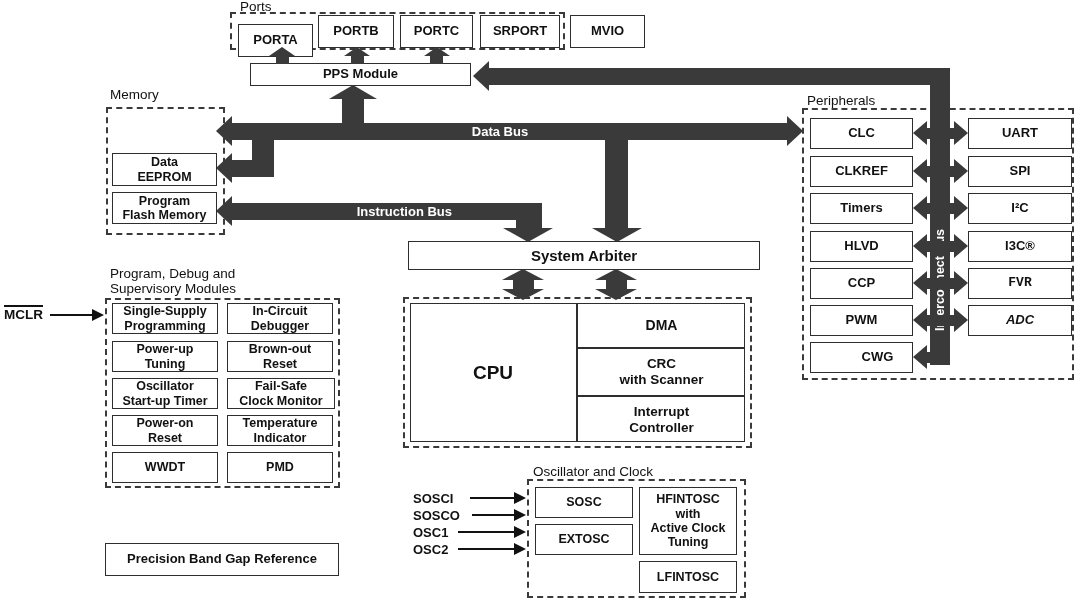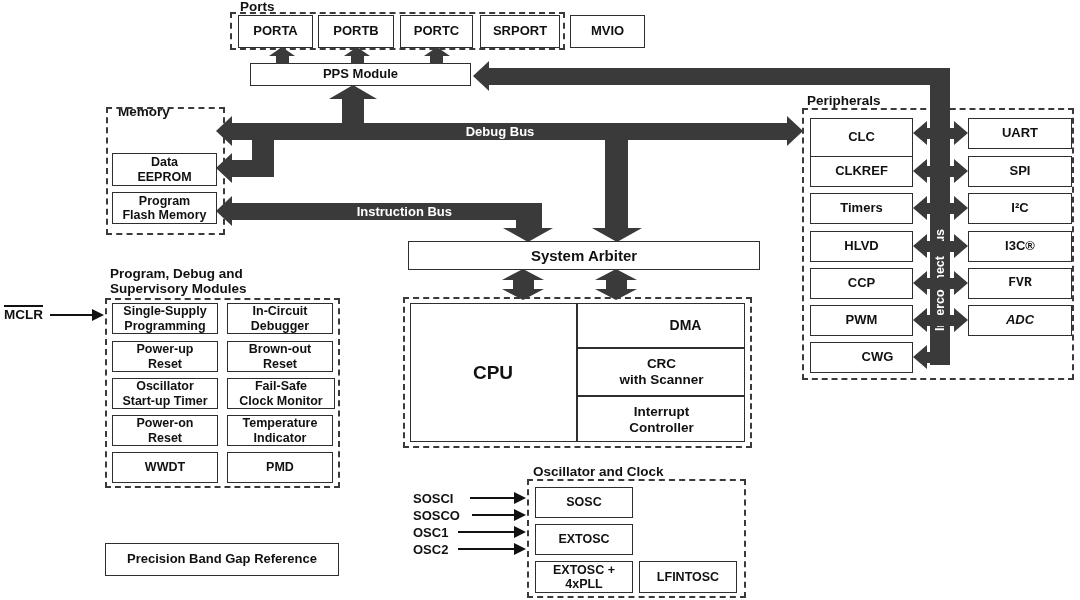--- a/index.html
+++ b/index.html
@@ -2,21 +2,21 @@
 <html><head>
 <meta charset="utf-8">
 <style>
   html,body{margin:0;padding:0;background:#fff;}
   #canvas{position:relative;width:1080px;height:600px;background:#ffffff;overflow:hidden;
           font-family:"Liberation Sans",sans-serif;color:#111;}
   .bx{position:absolute;background:#fff;border:1.5px solid #2e2e2e;display:flex;align-items:center;
       justify-content:center;text-align:center;font-weight:bold;font-size:12.5px;line-height:1.15;
       white-space:pre-line;box-sizing:border-box;}
   .dsh{position:absolute;border:2px dashed #3a3a3a;box-sizing:border-box;background:transparent;}
-  .t{position:absolute;font-weight:bold;font-size:13.5px;white-space:pre-line;line-height:1.12;}
+  .t{position:absolute;font-weight:normal;font-size:13.5px;white-space:pre-line;line-height:1.12;}
   .tb{position:absolute;background:#3a3a3a;}
   .buslbl{position:absolute;color:#fff;font-weight:bold;font-size:13px;text-align:center;}
   .tri{position:absolute;width:0;height:0;}
   .pl16{border-top:15px solid transparent;border-bottom:15px solid transparent;border-right:16px solid #3a3a3a;}
   .pr16{border-top:15px solid transparent;border-bottom:15px solid transparent;border-left:16px solid #3a3a3a;}
   .pd14{border-left:25px solid transparent;border-right:25px solid transparent;border-top:14px solid #3a3a3a;}
   .pu14{border-left:24px solid transparent;border-right:24px solid transparent;border-bottom:14px solid #3a3a3a;}
   .pu9{border-left:13px solid transparent;border-right:13px solid transparent;border-bottom:9px solid #3a3a3a;}
   .pu11{border-left:21px solid transparent;border-right:21px solid transparent;border-bottom:11px solid #3a3a3a;}
   .pd11{border-left:21px solid transparent;border-right:21px solid transparent;border-top:11px solid #3a3a3a;}
@@ -30,21 +30,21 @@
         font-weight:bold;white-space:pre-line;line-height:1.15;}
   .mclr{text-decoration:overline;text-decoration-thickness:1.5px;}
 </style>
 </head>
 <body>
 
 <div id="canvas">
 
   <div class="t" style="left:240px;top:-1px;">Ports</div>
   <div class="dsh" style="left:230px;top:12px;width:335px;height:38px;"></div>
-  <div class="bx" style="left:238px;top:15px;width:75px;height:33px;font-size:13px;">PORTA</div>
+  <div class="bx" style="left:238px;top:24px;width:75px;height:33px;font-size:13px;">PORTA</div>
   <div class="bx" style="left:318px;top:15px;width:76px;height:33px;font-size:13px;">PORTB</div>
   <div class="bx" style="left:400px;top:15px;width:73px;height:33px;font-size:13px;">PORTC</div>
   <div class="bx" style="left:480px;top:15px;width:80px;height:33px;font-size:13px;">SRPORT</div>
   <div class="bx" style="left:570px;top:15px;width:75px;height:33px;font-size:13px;">MVIO</div>
   <div class="bx" style="left:250px;top:63px;width:221px;height:23px;font-size:13px;">PPS Module</div>
 
   <div class="tri pu9" style="left:269px;top:47px;"></div>
   <div class="tb" style="left:276px;top:55px;width:13px;height:9px;"></div>
   <div class="tri pu9" style="left:344px;top:47px;"></div>
   <div class="tb" style="left:351px;top:55px;width:13px;height:9px;"></div>
@@ -52,39 +52,39 @@
   <div class="tb" style="left:430px;top:55px;width:13px;height:9px;"></div>
 
   <div class="tri pl16" style="left:473px;top:61px;"></div>
   <div class="tb" style="left:489px;top:68px;width:461px;height:17px;"></div>
   <div class="tb" style="left:930px;top:68px;width:20px;height:297px;"></div>
   <div class="buslbl" style="left:870px;top:270px;width:140px;height:20px;line-height:20px;font-size:12.5px;transform:rotate(-90deg);">Interconnect Bus</div>
 
   <div class="tri pl16" style="left:216px;top:116px;"></div>
   <div class="tb" style="left:230px;top:123px;width:557px;height:17px;"></div>
   <div class="tri pr16" style="left:787px;top:116px;"></div>
-  <div class="buslbl" style="left:440px;top:123px;width:120px;height:17px;line-height:17px;">Debug Bus</div>
+  <div class="buslbl" style="left:440px;top:123px;width:120px;height:17px;line-height:17px;">Data Bus</div>
 
   <div class="tb" style="left:252px;top:138px;width:22px;height:39px;"></div>
   <div class="tb" style="left:230px;top:160px;width:44px;height:17px;"></div>
   <div class="tri pl16" style="left:216px;top:153px;"></div>
 
   <div class="tri pu14" style="left:329px;top:85px;"></div>
   <div class="tb" style="left:342px;top:97px;width:22px;height:28px;"></div>
 
   <div class="tb" style="left:605px;top:136px;width:23px;height:94px;"></div>
   <div class="tri pd14" style="left:592px;top:228px;"></div>
 
   <div class="tri pl16" style="left:216px;top:196px;"></div>
   <div class="tb" style="left:230px;top:203px;width:312px;height:17px;"></div>
   <div class="buslbl" style="left:312px;top:203px;width:140px;height:17px;line-height:17px;text-align:right;">Instruction Bus</div>
   <div class="tb" style="left:516px;top:218px;width:26px;height:12px;"></div>
   <div class="tri pd14" style="left:503px;top:228px;"></div>
 
-  <div class="t" style="left:110px;top:104px;margin-left:8px;">Memory</div>
+  <div class="t" style="left:110px;top:87px;">Memory</div>
   <div class="dsh" style="left:106px;top:107px;width:119px;height:128px;"></div>
   <div class="bx" style="left:112px;top:153px;width:105px;height:33px;">Data
 EEPROM</div>
   <div class="bx" style="left:112px;top:192px;width:105px;height:32px;">Program
 Flash Memory</div>
 
   <div class="bx" style="left:408px;top:241px;width:352px;height:29px;font-size:15px;">System Arbiter</div>
 
   <div class="tri pu11" style="left:502px;top:269px;"></div>
   <div class="tb" style="left:513px;top:279px;width:21px;height:11px;"></div>
@@ -92,30 +92,30 @@
   <div class="tri pu11" style="left:595px;top:269px;"></div>
   <div class="tb" style="left:606px;top:279px;width:21px;height:11px;"></div>
   <div class="tri pd11" style="left:595px;top:289px;"></div>
 
   <div class="dsh" style="left:403px;top:297px;width:349px;height:151px;"></div>
   <div class="bx" style="left:410px;top:303px;width:335px;height:139px;"></div>
   <div class="vline" style="left:576px;top:303px;width:2px;height:139px;"></div>
   <div class="vline" style="left:577px;top:347px;width:168px;height:2px;"></div>
   <div class="vline" style="left:577px;top:395px;width:168px;height:2px;"></div>
   <div class="cell" style="left:410px;top:303px;width:166px;height:139px;font-size:19px;">CPU</div>
-  <div class="cell" style="left:578px;top:303px;width:167px;height:44px;font-size:14px;margin-left:24px;">DMA</div>
+  <div class="cell" style="left:578px;top:303px;width:167px;height:44px;font-size:14px;">DMA</div>
   <div class="cell" style="left:578px;top:349px;width:167px;height:46px;font-size:13.5px;">CRC
 with Scanner</div>
   <div class="cell" style="left:578px;top:397px;width:167px;height:45px;font-size:13.5px;">Interrupt
 Controller</div>
 
   <div class="t" style="left:807px;top:93px;">Peripherals</div>
   <div class="dsh" style="left:802px;top:108px;width:272px;height:272px;"></div>
 
-  <div class="bx" style="left:810px;top:118px;width:103px;height:39px;font-size:13px;">CLC</div>
+  <div class="bx" style="left:810px;top:118px;width:103px;height:31px;font-size:13px;">CLC</div>
   <div class="bx" style="left:810px;top:156px;width:103px;height:31px;font-size:13px;">CLKREF</div>
   <div class="bx" style="left:810px;top:193px;width:103px;height:31px;font-size:13px;">Timers</div>
   <div class="bx" style="left:810px;top:231px;width:103px;height:31px;font-size:13px;">HLVD</div>
   <div class="bx" style="left:810px;top:305px;width:103px;height:31px;font-size:13px;">PWM</div>
   <div class="bx" style="left:810px;top:268px;width:103px;height:31px;font-size:13px;">CCP</div>
   <div class="bx" style="left:810px;top:342px;width:103px;height:31px;font-size:13px;padding-left:32px;">CWG</div>
 
   <div class="bx" style="left:968px;top:118px;width:104px;height:31px;font-size:13px;">UART</div>
   <div class="bx" style="left:968px;top:156px;width:104px;height:31px;font-size:13px;">SPI</div>
   <div class="bx" style="left:968px;top:193px;width:104px;height:31px;font-size:13px;">I²C</div>
@@ -154,21 +154,21 @@
 Supervisory Modules</div>
   <div class="dsh" style="left:105px;top:298px;width:235px;height:190px;"></div>
 
   <div class="inlbl mclr" style="left:4px;top:307px;font-size:13.5px;">MCLR</div>
   <div class="thinline" style="left:50px;top:314px;width:44px;"></div>
   <div class="tri pthin" style="left:92px;top:309px;"></div>
 
   <div class="bx" style="left:112px;top:303px;width:106px;height:31px;">Single-Supply
 Programming</div>
   <div class="bx" style="left:112px;top:341px;width:106px;height:31px;">Power-up
-Reset</div>
+Tuning</div>
   <div class="bx" style="left:112px;top:378px;width:106px;height:31px;">Oscillator
 Start-up Timer</div>
   <div class="bx" style="left:112px;top:415px;width:106px;height:31px;">Power-on
 Reset</div>
   <div class="bx" style="left:112px;top:452px;width:106px;height:31px;">WWDT</div>
 
   <div class="bx" style="left:227px;top:303px;width:106px;height:31px;">In-Circuit
 Debugger</div>
   <div class="bx" style="left:227px;top:341px;width:106px;height:31px;">Brown-out
 Reset</div>
@@ -178,22 +178,24 @@
 Indicator</div>
   <div class="bx" style="left:105px;top:543px;width:234px;height:33px;font-size:13px;">Precision Band Gap Reference</div>
 
   <div class="bx" style="left:227px;top:452px;width:106px;height:31px;">PMD</div>
 
   <div class="t" style="left:533px;top:464px;">Oscillator and Clock</div>
   <div class="dsh" style="left:527px;top:479px;width:219px;height:119px;"></div>
 
   <div class="bx" style="left:535px;top:487px;width:98px;height:31px;">SOSC</div>
   <div class="bx" style="left:535px;top:524px;width:98px;height:31px;">EXTOSC</div>
-  <div class="bx" style="left:535px;top:561px;width:98px;height:32px;">EXTOSC +
-4xPLL</div>
+  <div class="bx" style="left:639px;top:487px;width:98px;height:68px;">HFINTOSC
+with
+Active Clock
+Tuning</div>
   <div class="bx" style="left:639px;top:561px;width:98px;height:32px;">LFINTOSC</div>
 
   <div class="inlbl" style="left:413px;top:491px;">SOSCI</div>
   <div class="thinline" style="left:470px;top:497px;width:46px;"></div>
   <div class="tri pthin" style="left:514px;top:492px;"></div>
 
   <div class="inlbl" style="left:413px;top:508px;">SOSCO</div>
   <div class="thinline" style="left:472px;top:514px;width:44px;"></div>
   <div class="tri pthin" style="left:514px;top:509px;"></div>
 

